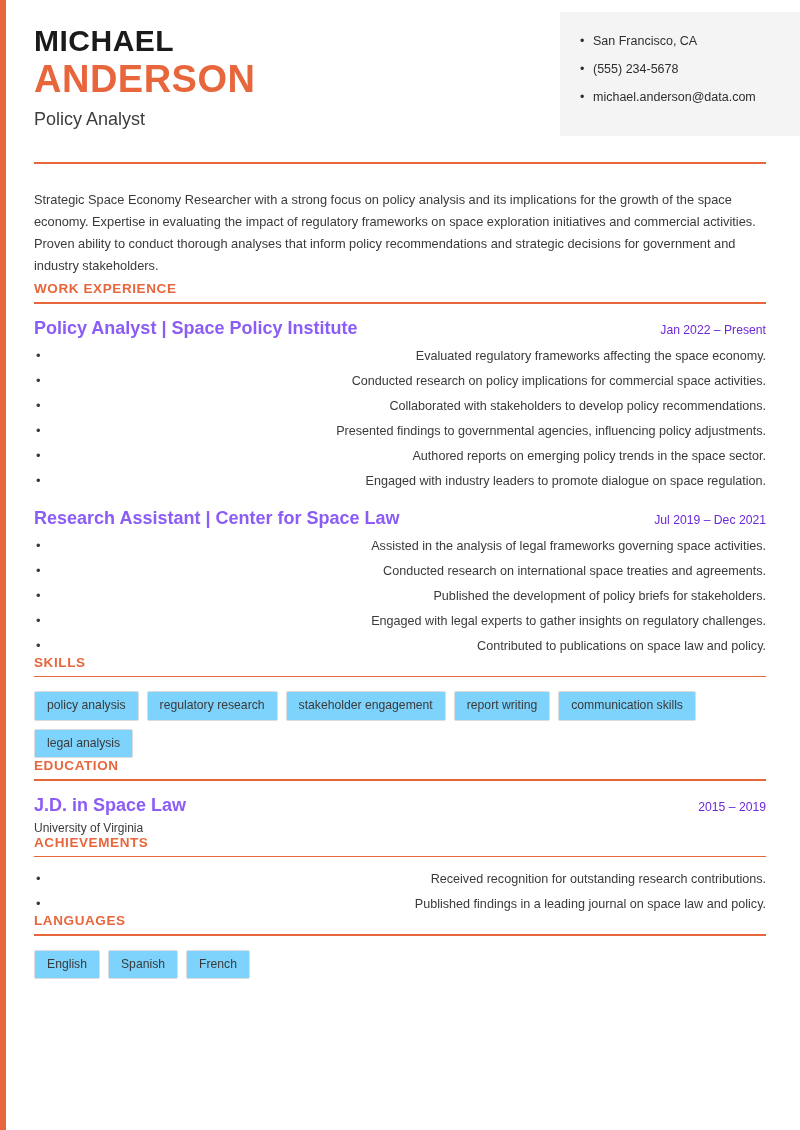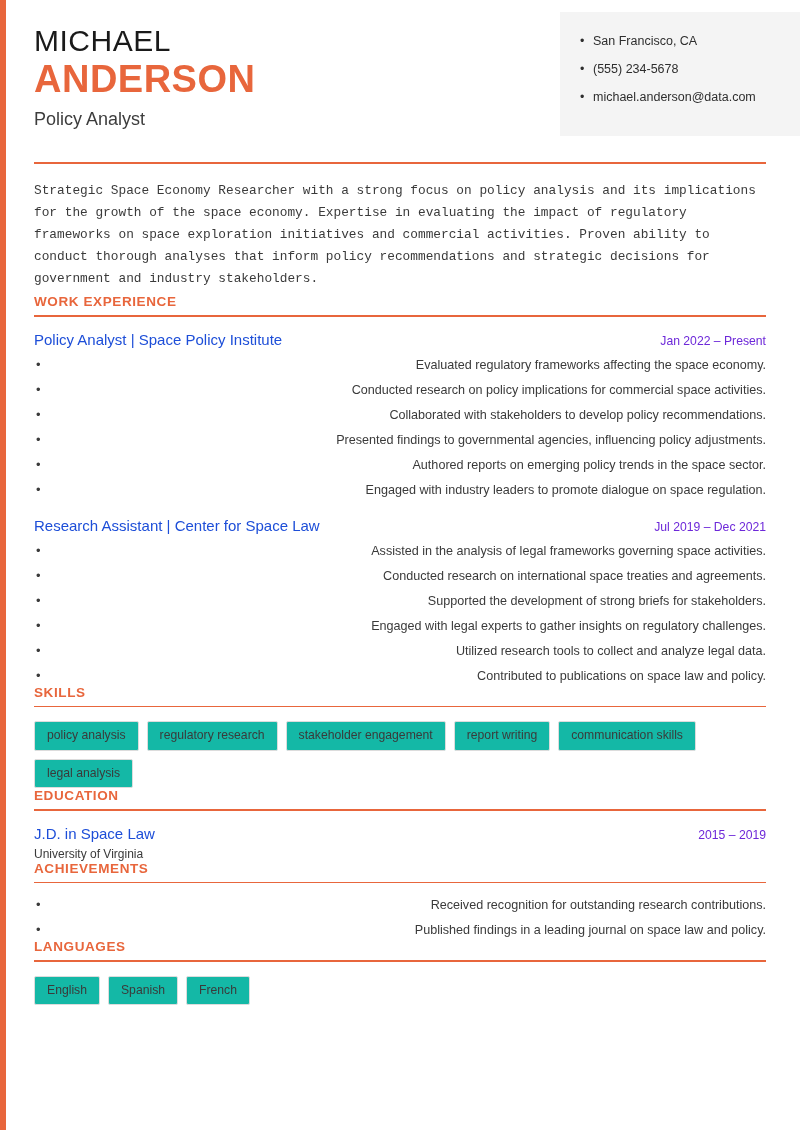--- a/index.html
+++ b/index.html
@@ -37,21 +37,21 @@
     align-items: stretch;
     justify-content: space-between;
     padding: 0;
   }
   .header-left {
     padding: 24px 0 18px 34px;
     flex: 1 1 auto;
   }
   .name-first {
     font-size: 30px;
-    font-weight: normal;
+    font-weight: bold;
     letter-spacing: 0.5px;
     color: #1a1a1a;
     line-height: 1.12;
   }
   .name-last {
     font-size: 38px;
     font-weight: bold;
     letter-spacing: 0.5px;
     color: #e8663c;
     line-height: 1.12;
@@ -92,24 +92,23 @@
     padding-top: 6px;
   }
   
   .content {
     padding: 0 34px 0 34px;
   }
   .summary {
     font-size: 12.8px;
     line-height: 1.72;
     color: #3a3a3a;
-    margin-top: 16px;
+    margin-top: 25px;
     margin-bottom: 4px;
     max-width: 740px;
-    font-family: Liberation Mono, monospace;
   }
   .section { }
   .section-title {
     color: #e8663c;
     font-size: 13.5px;
     font-weight: bold;
     letter-spacing: 0.6px;
     margin-bottom: 6px;
   }
   .section-rule {
@@ -118,23 +117,23 @@
     margin-bottom: 14px;
   }
   .entry { margin-bottom: 18px; }
   .entry:last-child { margin-bottom: 0; }
   .entry-head {
     display: flex;
     justify-content: space-between;
     align-items: baseline;
   }
   .entry-title {
-    font-size: 15px;
-    font-weight: normal;
-    color: #1d4ed8;
+    font-size: 18px;
+    font-weight: bold;
+    color: #8b5cf6;
   }
   .entry-date {
     font-size: 12.2px;
     color: #6d28d9;
     white-space: nowrap;
     padding-left: 16px;
   }
   .entry-sub {
     font-size: 12px;
     color: #3a3a3a;
@@ -164,21 +163,21 @@
     font-size: 13px;
   }
   .chips {
     display: flex;
     flex-wrap: wrap;
     gap: 8px;
     margin-top: 2px;
   }
   .chip {
     border: 1px solid #dcdcdc;
-    background: #14b8a6;
+    background: #7dd3fc;
     padding: 7px 12px;
     font-size: 12.2px;
     color: #3a3a3a;
     border-radius: 2px;
     line-height: 1.1;
   }
   .edu-block { margin-bottom: 0; }
   .spacer-bottom { height: 60px; }
 </style>
 </head>
@@ -236,23 +235,22 @@
       </div>
 
       <div class="entry">
         <div class="entry-head">
           <div class="entry-title">Research Assistant | Center for Space Law</div>
           <div class="entry-date">Jul 2019 – Dec 2021</div>
         </div>
         <ul class="bullets">
           <li>Assisted in the analysis of legal frameworks governing space activities.</li>
           <li>Conducted research on international space treaties and agreements.</li>
-          <li>Supported the development of strong briefs for stakeholders.</li>
+          <li>Published the development of policy briefs for stakeholders.</li>
           <li>Engaged with legal experts to gather insights on regulatory challenges.</li>
-          <li>Utilized research tools to collect and analyze legal data.</li>
           <li>Contributed to publications on space law and policy.</li>
         </ul>
       </div>
     </div>
 
     <div class="section">
       <div class="section-title">SKILLS</div>
       <div class="section-rule"></div>
       <div class="chips">
         <span class="chip">policy analysis</span>

